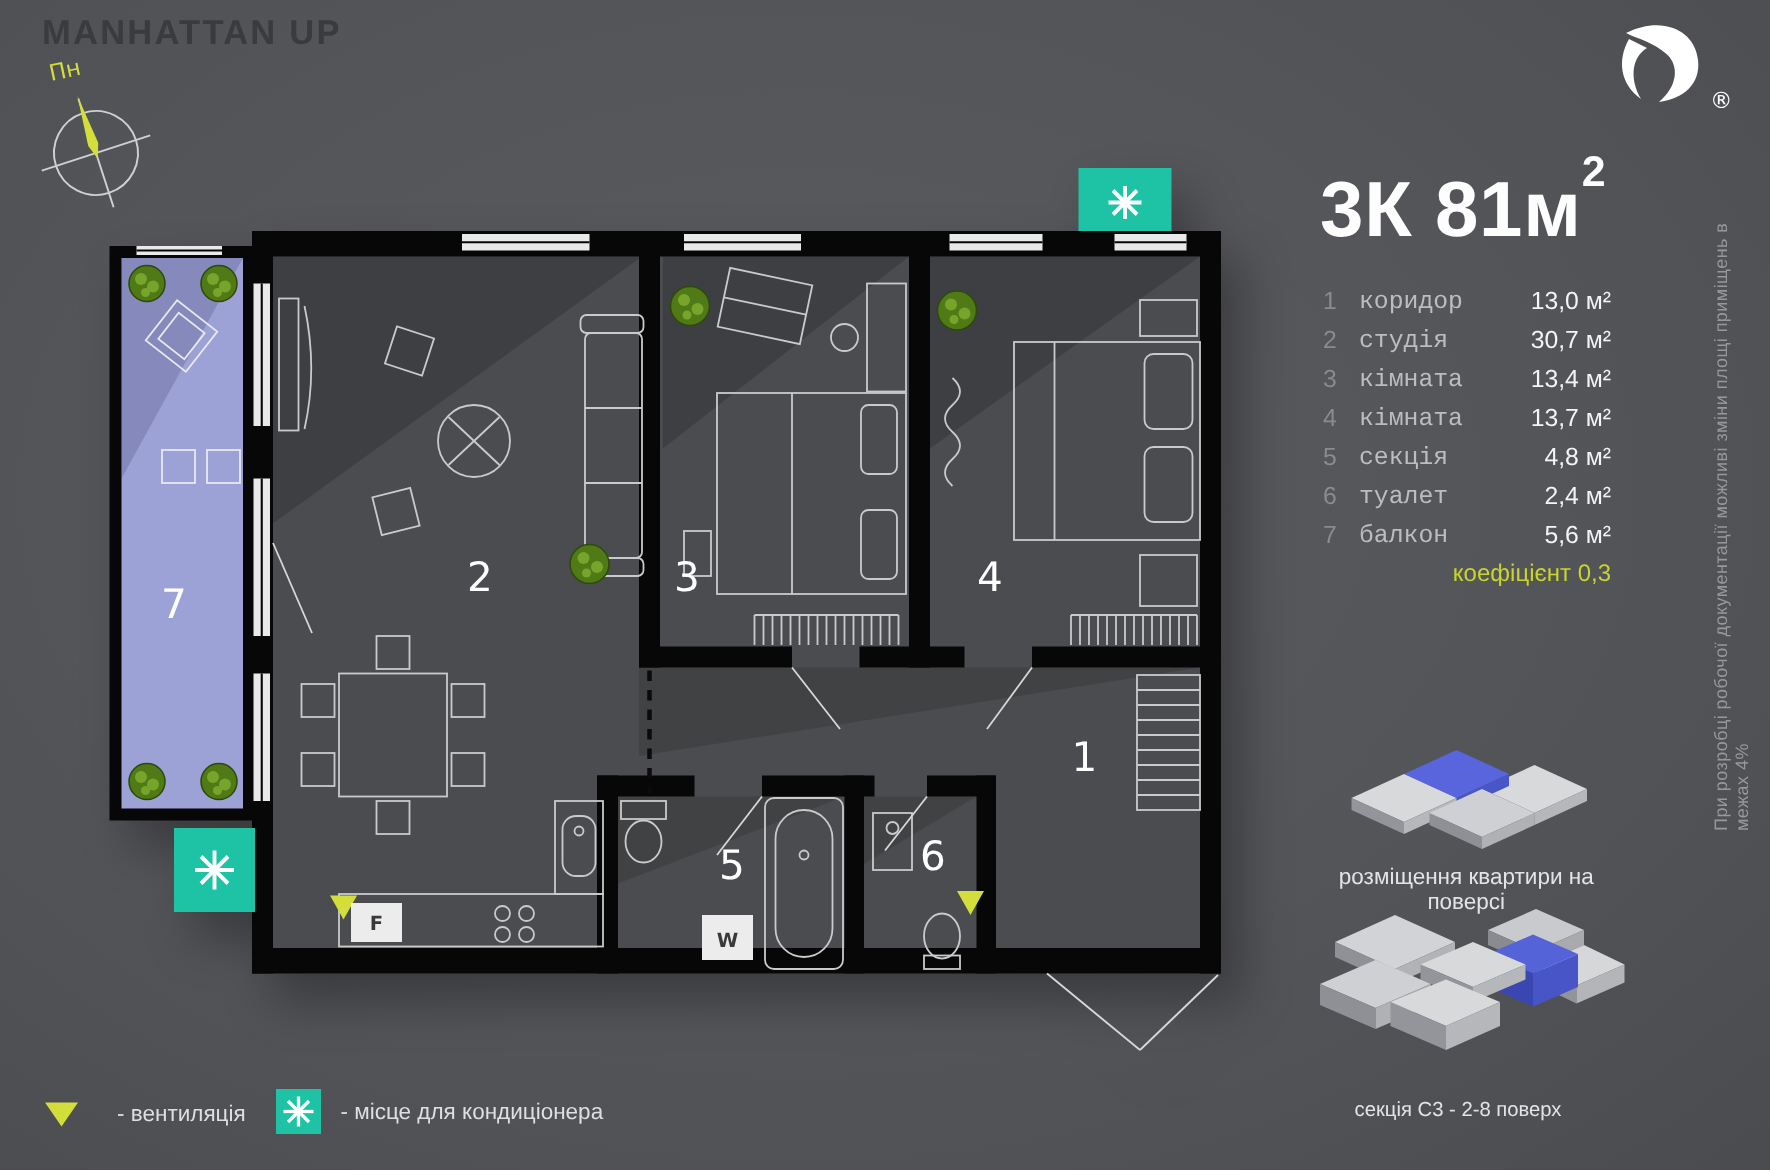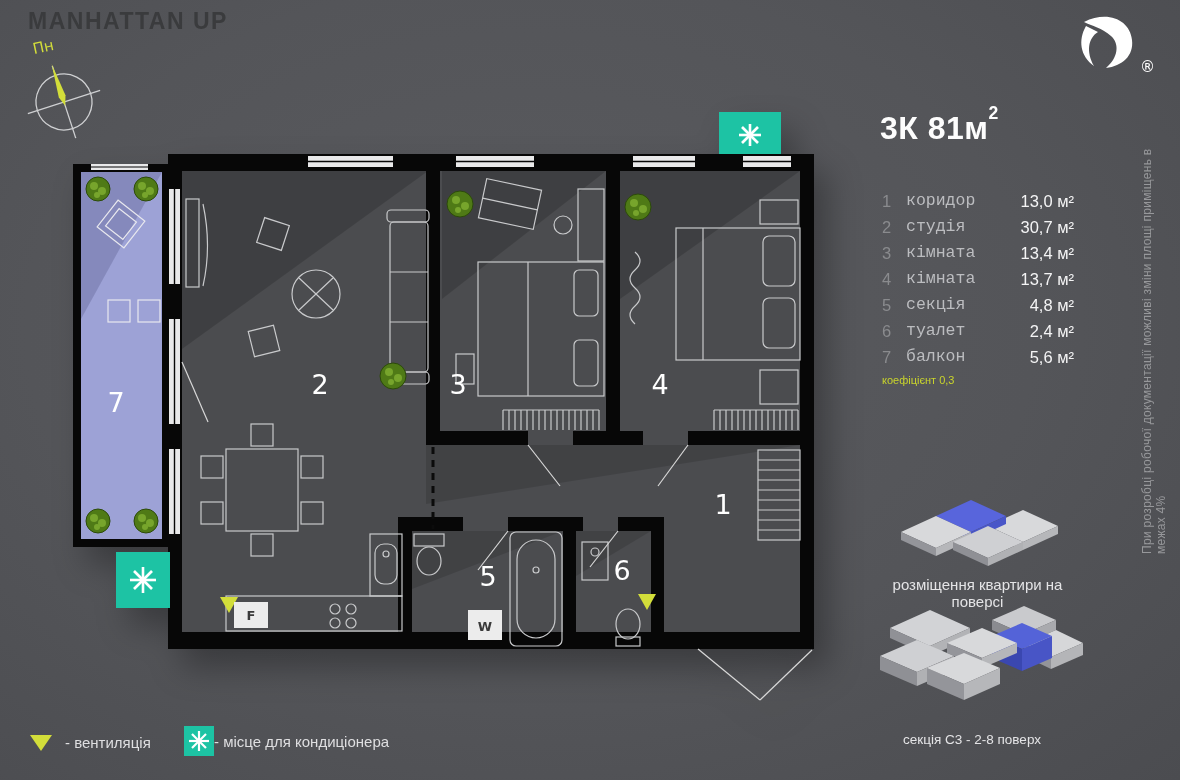--- a/index.html
+++ b/index.html
@@ -13,42 +13,42 @@
   .compass{position:absolute;left:22px;top:36px;}
   .logo{position:absolute;left:1056px;top:6px;}
   .plan-svg{position:absolute;left:58px;top:104px;
     filter:drop-shadow(14px 18px 16px rgba(0,0,0,0.30));}
   svg text{font-family:"DejaVu Sans", sans-serif;}
   .roomnum{font-size:27px;fill:#ffffff;text-anchor:middle;}
   .boxlabel{font-size:13px;fill:#3a3a3a;text-anchor:middle;font-weight:bold;}
   .north-label{font-size:15px;fill:#d3de3a;}
   .reg-mark{font-size:15px;fill:#ffffff;}
 
-  .unit-title{position:absolute;left:880px;top:110px;font-size:32px;font-weight:bold;
+  .unit-title{position:absolute;left:880px;top:110px;font-size:52px;font-weight:bold;
     color:#fdfdfd;letter-spacing:0.5px;}
   .unit-title sup{font-size:0.55em;position:relative;top:-0.5em;}
   .room-list{position:absolute;left:882px;top:188px;width:192px;}
   .room-row{display:flex;font-size:16.5px;line-height:26px;}
   .rr-num{width:24px;color:#8a8b8e;}
   .rr-name{flex:1;color:#bcbdc0;font-family:Liberation Mono, monospace;}
   .rr-area{color:#f4f4f5;white-space:nowrap;margin-left:16px;}
-  .coefficient{position:absolute;left:882px;top:374px;width:192px;
-    font-size:11px;color:#c9d42c;}
+  .coefficient{position:absolute;left:882px;top:374px;width:192px;text-align:right;
+    font-size:16px;color:#c9d42c;}
   .side-note{position:absolute;right:12px;top:118px;height:436px;
     writing-mode:vertical-rl;transform:rotate(180deg);
     display:flex;align-items:center;justify-content:center;
     font-size:12px;color:#97989b;letter-spacing:0.3px;}
   .floor-diagram{position:absolute;left:893px;top:498px;}
   .caption-floor{position:absolute;left:880px;top:576px;width:195px;text-align:center;
     font-size:15px;color:#e4e4e6;}
   .section-diagram{position:absolute;left:872px;top:598px;}
   .caption-section{position:absolute;left:856px;top:732px;width:185px;text-align:right;
     font-size:13.5px;color:#e4e4e6;}
-  .legend-vent{position:absolute;left:30px;top:734px;display:flex;align-items:center;gap:13px;}
-  .legend-ac{position:absolute;left:184px;top:726px;display:flex;align-items:center;}
+  .legend-vent{position:absolute;left:30px;top:734px;display:flex;align-items:center;gap:26px;}
+  .legend-ac{position:absolute;left:184px;top:726px;display:flex;align-items:center;gap:13px;}
   .legend-text{font-size:15px;color:#dfdfe1;}
   .tri-down{width:0;height:0;border-left:11px solid transparent;
     border-right:11px solid transparent;border-top:16px solid #d3de3a;}
   .ac-box{width:30px;height:30px;background:#1dc3a4;display:flex;
     align-items:center;justify-content:center;}
 </style>
 </head>
 <body>
 
 <div class="stage">

